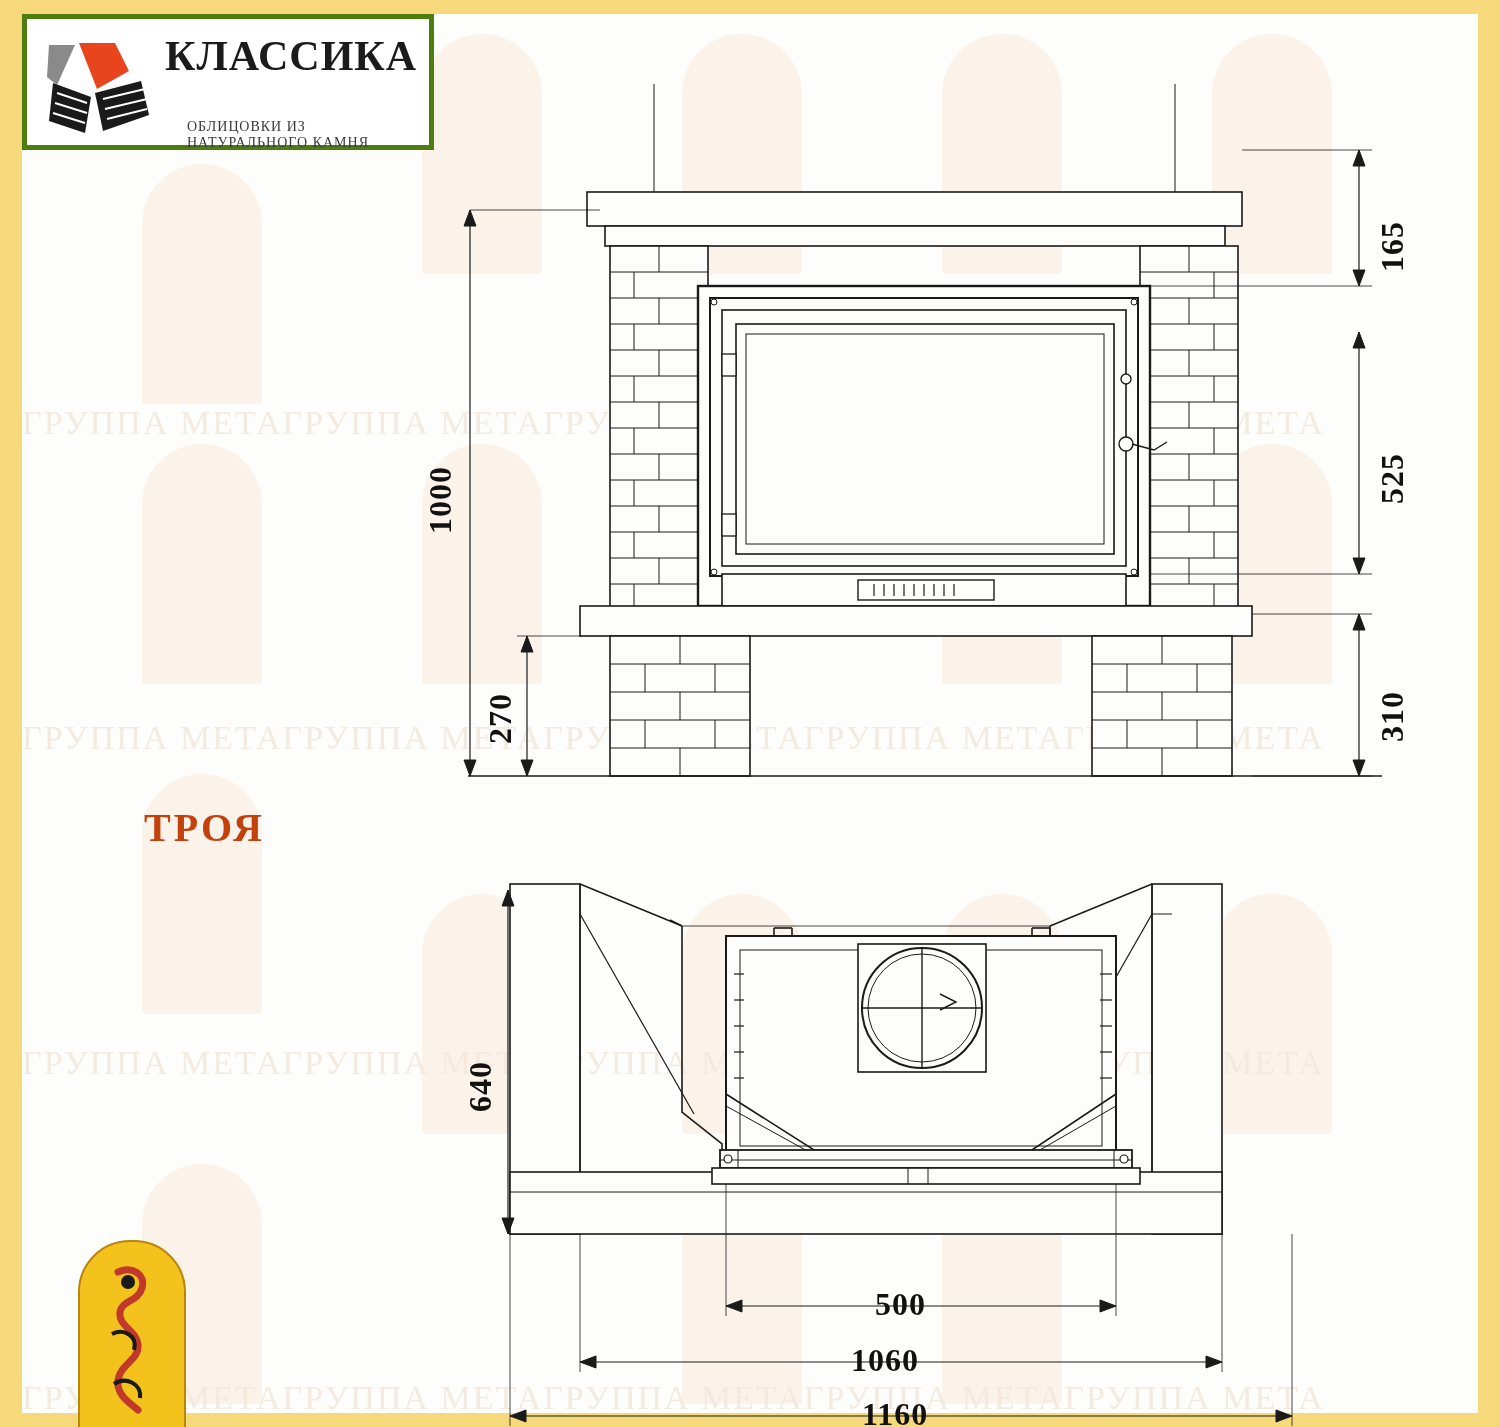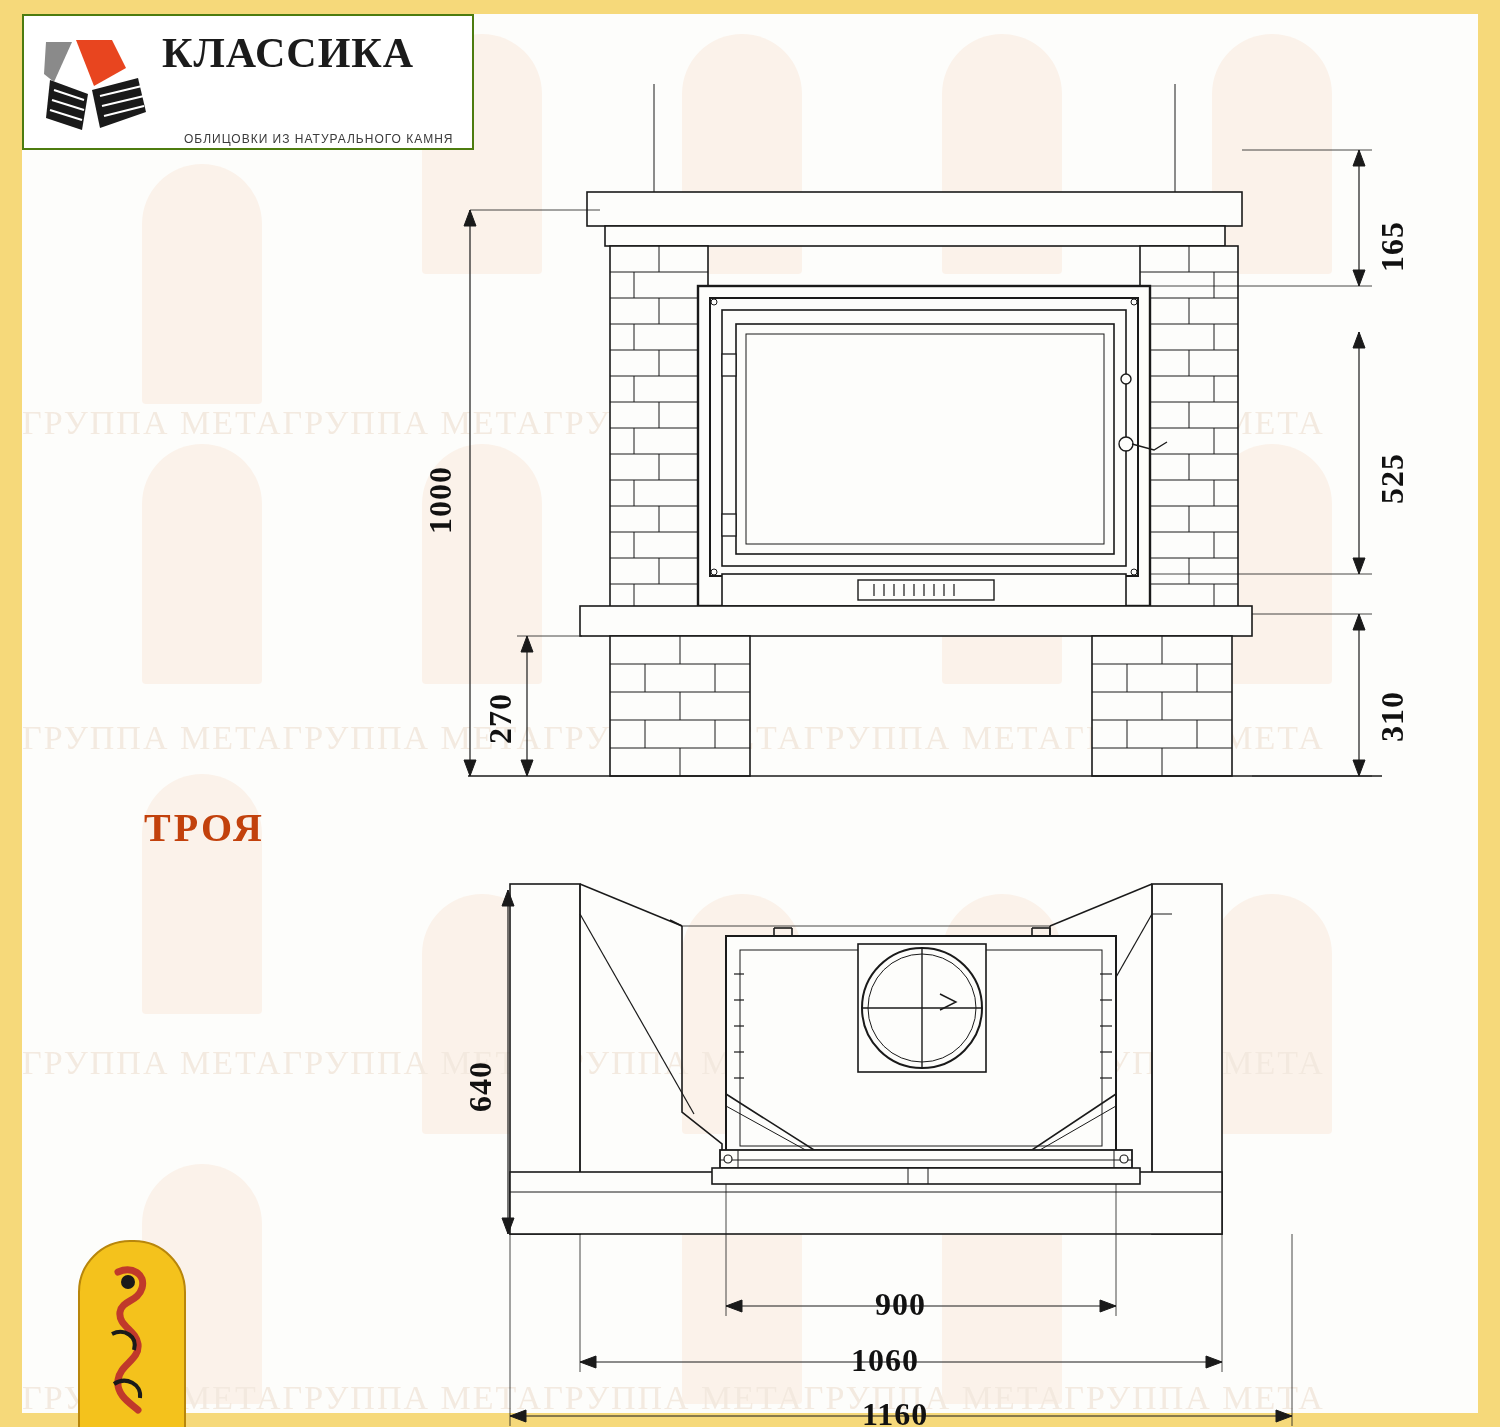--- a/index.html
+++ b/index.html
@@ -31,41 +31,41 @@
   }
   .wm-arch{
     position:absolute;
     width:120px;height:240px;
     background:#fbf2ea;
     border-radius:60px 60px 4px 4px;
   }
   
   #logo{
     position:absolute;left:0;top:0;
-    width:452px;height:136px;
+    width:412px;height:136px;
     background:#ffffff;
-    border:2px solid #4d7c0f;
+    border:5px solid #4d7c0f;
     box-sizing:border-box;
   }
   #logo .logo-mark{
     position:absolute;left:18px;top:18px;width:110px;height:100px;
   }
   #logo .logo-title{
     position:absolute;left:138px;top:14px;
     font-family:"Liberation Serif", serif;
     font-weight:bold;
     font-size:42px;
     line-height:46px;
     letter-spacing:1px;
     color:#1b1b1b;
   }
   #logo .logo-sub{
-    position:absolute;left:160px;top:116px;
-    font-size:12px;letter-spacing:1px;color:#3a3a3a;
-    font-family:Liberation Sans, sans-serif;
+    position:absolute;left:160px;top:100px;
+    font-size:14px;letter-spacing:1px;color:#3a3a3a;
+    font-family:Liberation Serif, serif;
   }
   
   #model-name{
     position:absolute;
     left:122px;top:790px;
     font-size:40px;
     font-weight:bold;
     letter-spacing:3px;
     color:#c2410c;
   }
@@ -386,21 +386,21 @@
     </g>
   </svg>
 
   <div class="dim vert" style="left:400px;top:520px;">1000</div>
   <div class="dim vert" style="left:460px;top:730px;">270</div>
   <div class="dim vert" style="left:1352px;top:258px;">165</div>
   <div class="dim vert" style="left:1352px;top:490px;">525</div>
   <div class="dim vert" style="left:1352px;top:728px;">310</div>
 
   <div class="dim vert" style="left:440px;top:1098px;">640</div>
-  <div class="dim" style="left:853px;top:1272px;">900</div>
+  <div class="dim" style="left:853px;top:1272px;">500</div>
   <div class="dim" style="left:829px;top:1328px;">1060</div>
   <div class="dim" style="left:840px;top:1382px;">1160</div>
 
   <div id="model-name">ТРОЯ</div>
 
   <div id="logo">
     <svg class="logo-mark" viewBox="0 0 110 100">
       <path d="M4 8 L30 8 L12 48 L2 40 Z" fill="#8a8a8a"></path>
       <path d="M34 6 L70 6 L84 34 L52 52 Z" fill="#e8451f"></path>
       <path d="M8 46 L46 60 L40 96 L4 84 Z" fill="#1a1a1a"></path>

